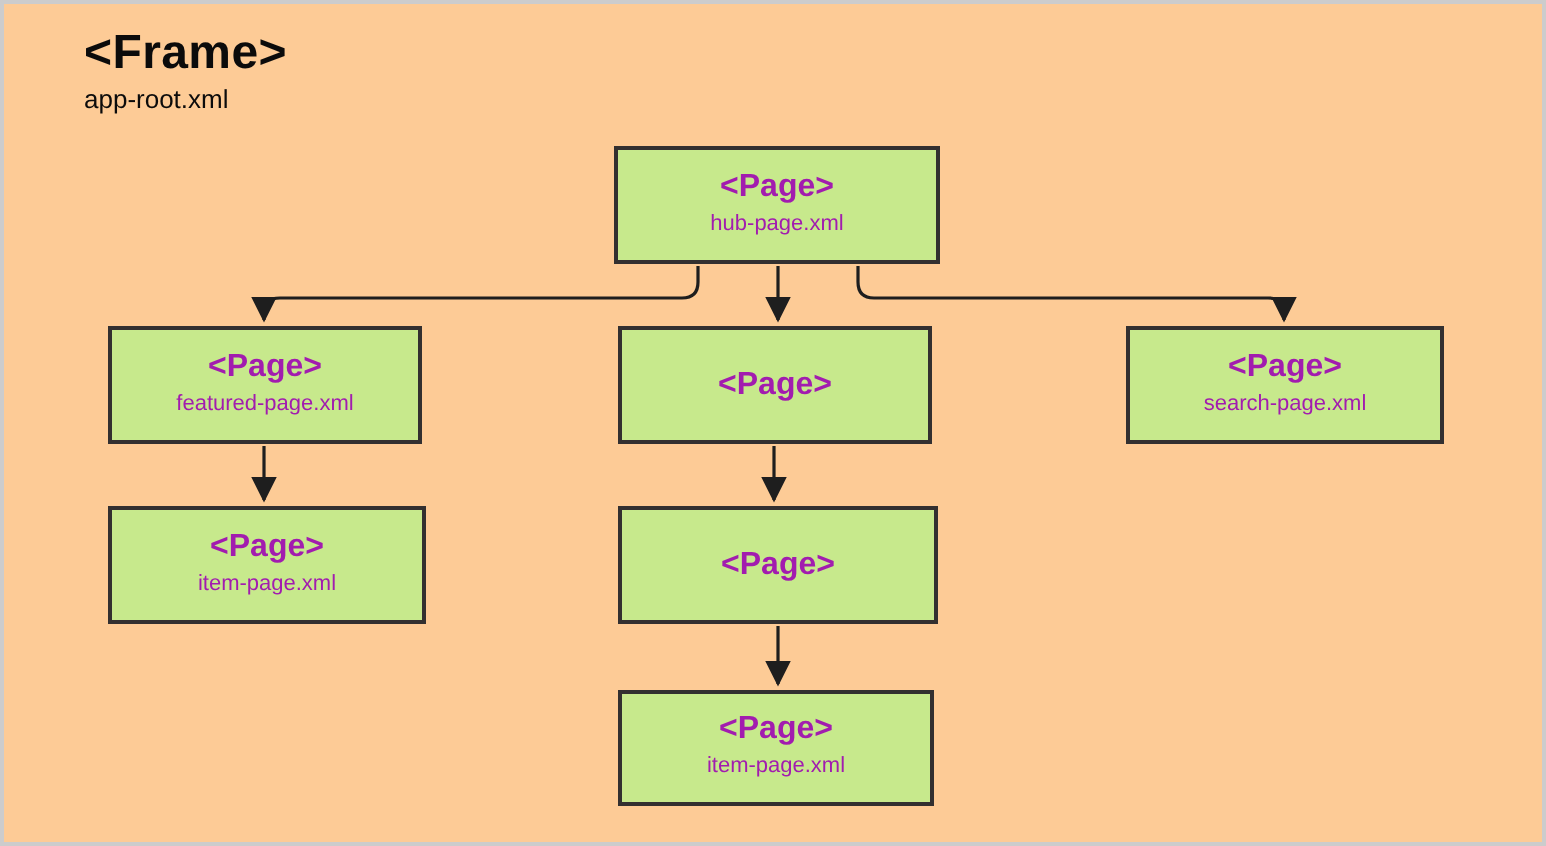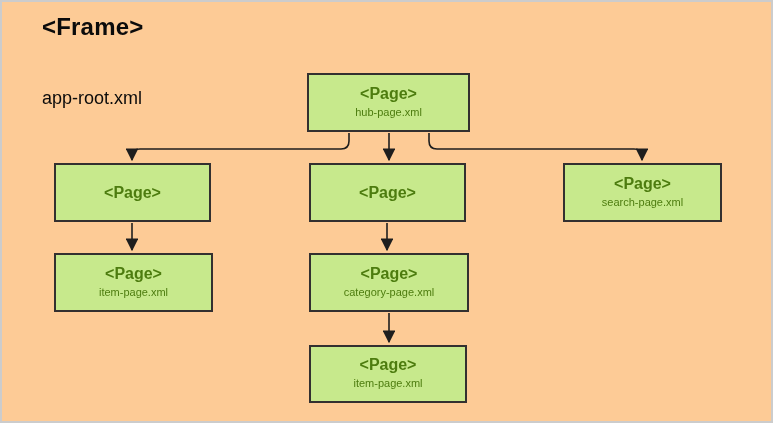--- a/index.html
+++ b/index.html
@@ -18,29 +18,29 @@
     background:var(--background,#FDCB96);
     border:2px solid var(--canvas-border,#CCCCCC);
     overflow:hidden;
   }
   .edges{position:absolute;left:0;top:0;width:773px;height:423px;pointer-events:none;}
   .title{
     position:absolute;left:0;right:0;top:11px;
     text-align:left;color:#0b0b0b;padding-left:40px;
   }
   .title .tag{font-size:24px;font-weight:bold;line-height:27px;letter-spacing:0.2px;}
-  .title .file{font-size:18px;line-height:20px;margin-top:48px;}
+  .title .file{font-size:13px;line-height:20px;}
   .node{
     position:absolute;
     box-sizing:border-box;
     background:var(--node-fill,#C7E98C);
     border:2px solid var(--node-border,#333030);
     display:flex;flex-direction:column;
     align-items:center;justify-content:center;
-    text-align:center;color:#4d7c0f;
+    text-align:center;color:#a21caf;
   }
   .node .tag{font-size:16px;font-weight:bold;line-height:19px;}
   .node .file{font-size:11px;line-height:19px;}
   .n-hub{left:305px;top:71px;width:163px;height:59px;}
   .n-featured{left:52px;top:161px;width:157px;height:59px;}
   .n-browse{left:307px;top:161px;width:157px;height:59px;}
   .n-search{left:561px;top:161px;width:159px;height:59px;}
   .n-featured-item{left:52px;top:251px;width:159px;height:59px;}
   .n-category{left:307px;top:251px;width:160px;height:59px;}
   .n-category-item{left:307px;top:343px;width:158px;height:58px;}
@@ -71,39 +71,39 @@
     <div class="file">app-root.xml</div>
   </div>
 
   <div class="node n-hub">
     <div class="tag">&lt;Page&gt;</div>
     <div class="file">hub-page.xml</div>
   </div>
 
   <div class="node n-featured">
     <div class="tag">&lt;Page&gt;</div>
+    <div class="file">featured-page.xml</div>
   </div>
 
   <div class="node n-browse">
     <div class="tag">&lt;Page&gt;</div>
   </div>
 
   <div class="node n-search">
     <div class="tag">&lt;Page&gt;</div>
     <div class="file">search-page.xml</div>
   </div>
 
   <div class="node n-featured-item">
     <div class="tag">&lt;Page&gt;</div>
     <div class="file">item-page.xml</div>
   </div>
 
   <div class="node n-category">
     <div class="tag">&lt;Page&gt;</div>
-    <div class="file">category-page.xml</div>
   </div>
 
   <div class="node n-category-item">
     <div class="tag">&lt;Page&gt;</div>
     <div class="file">item-page.xml</div>
   </div>
 
 </div>
 
 </body></html>

